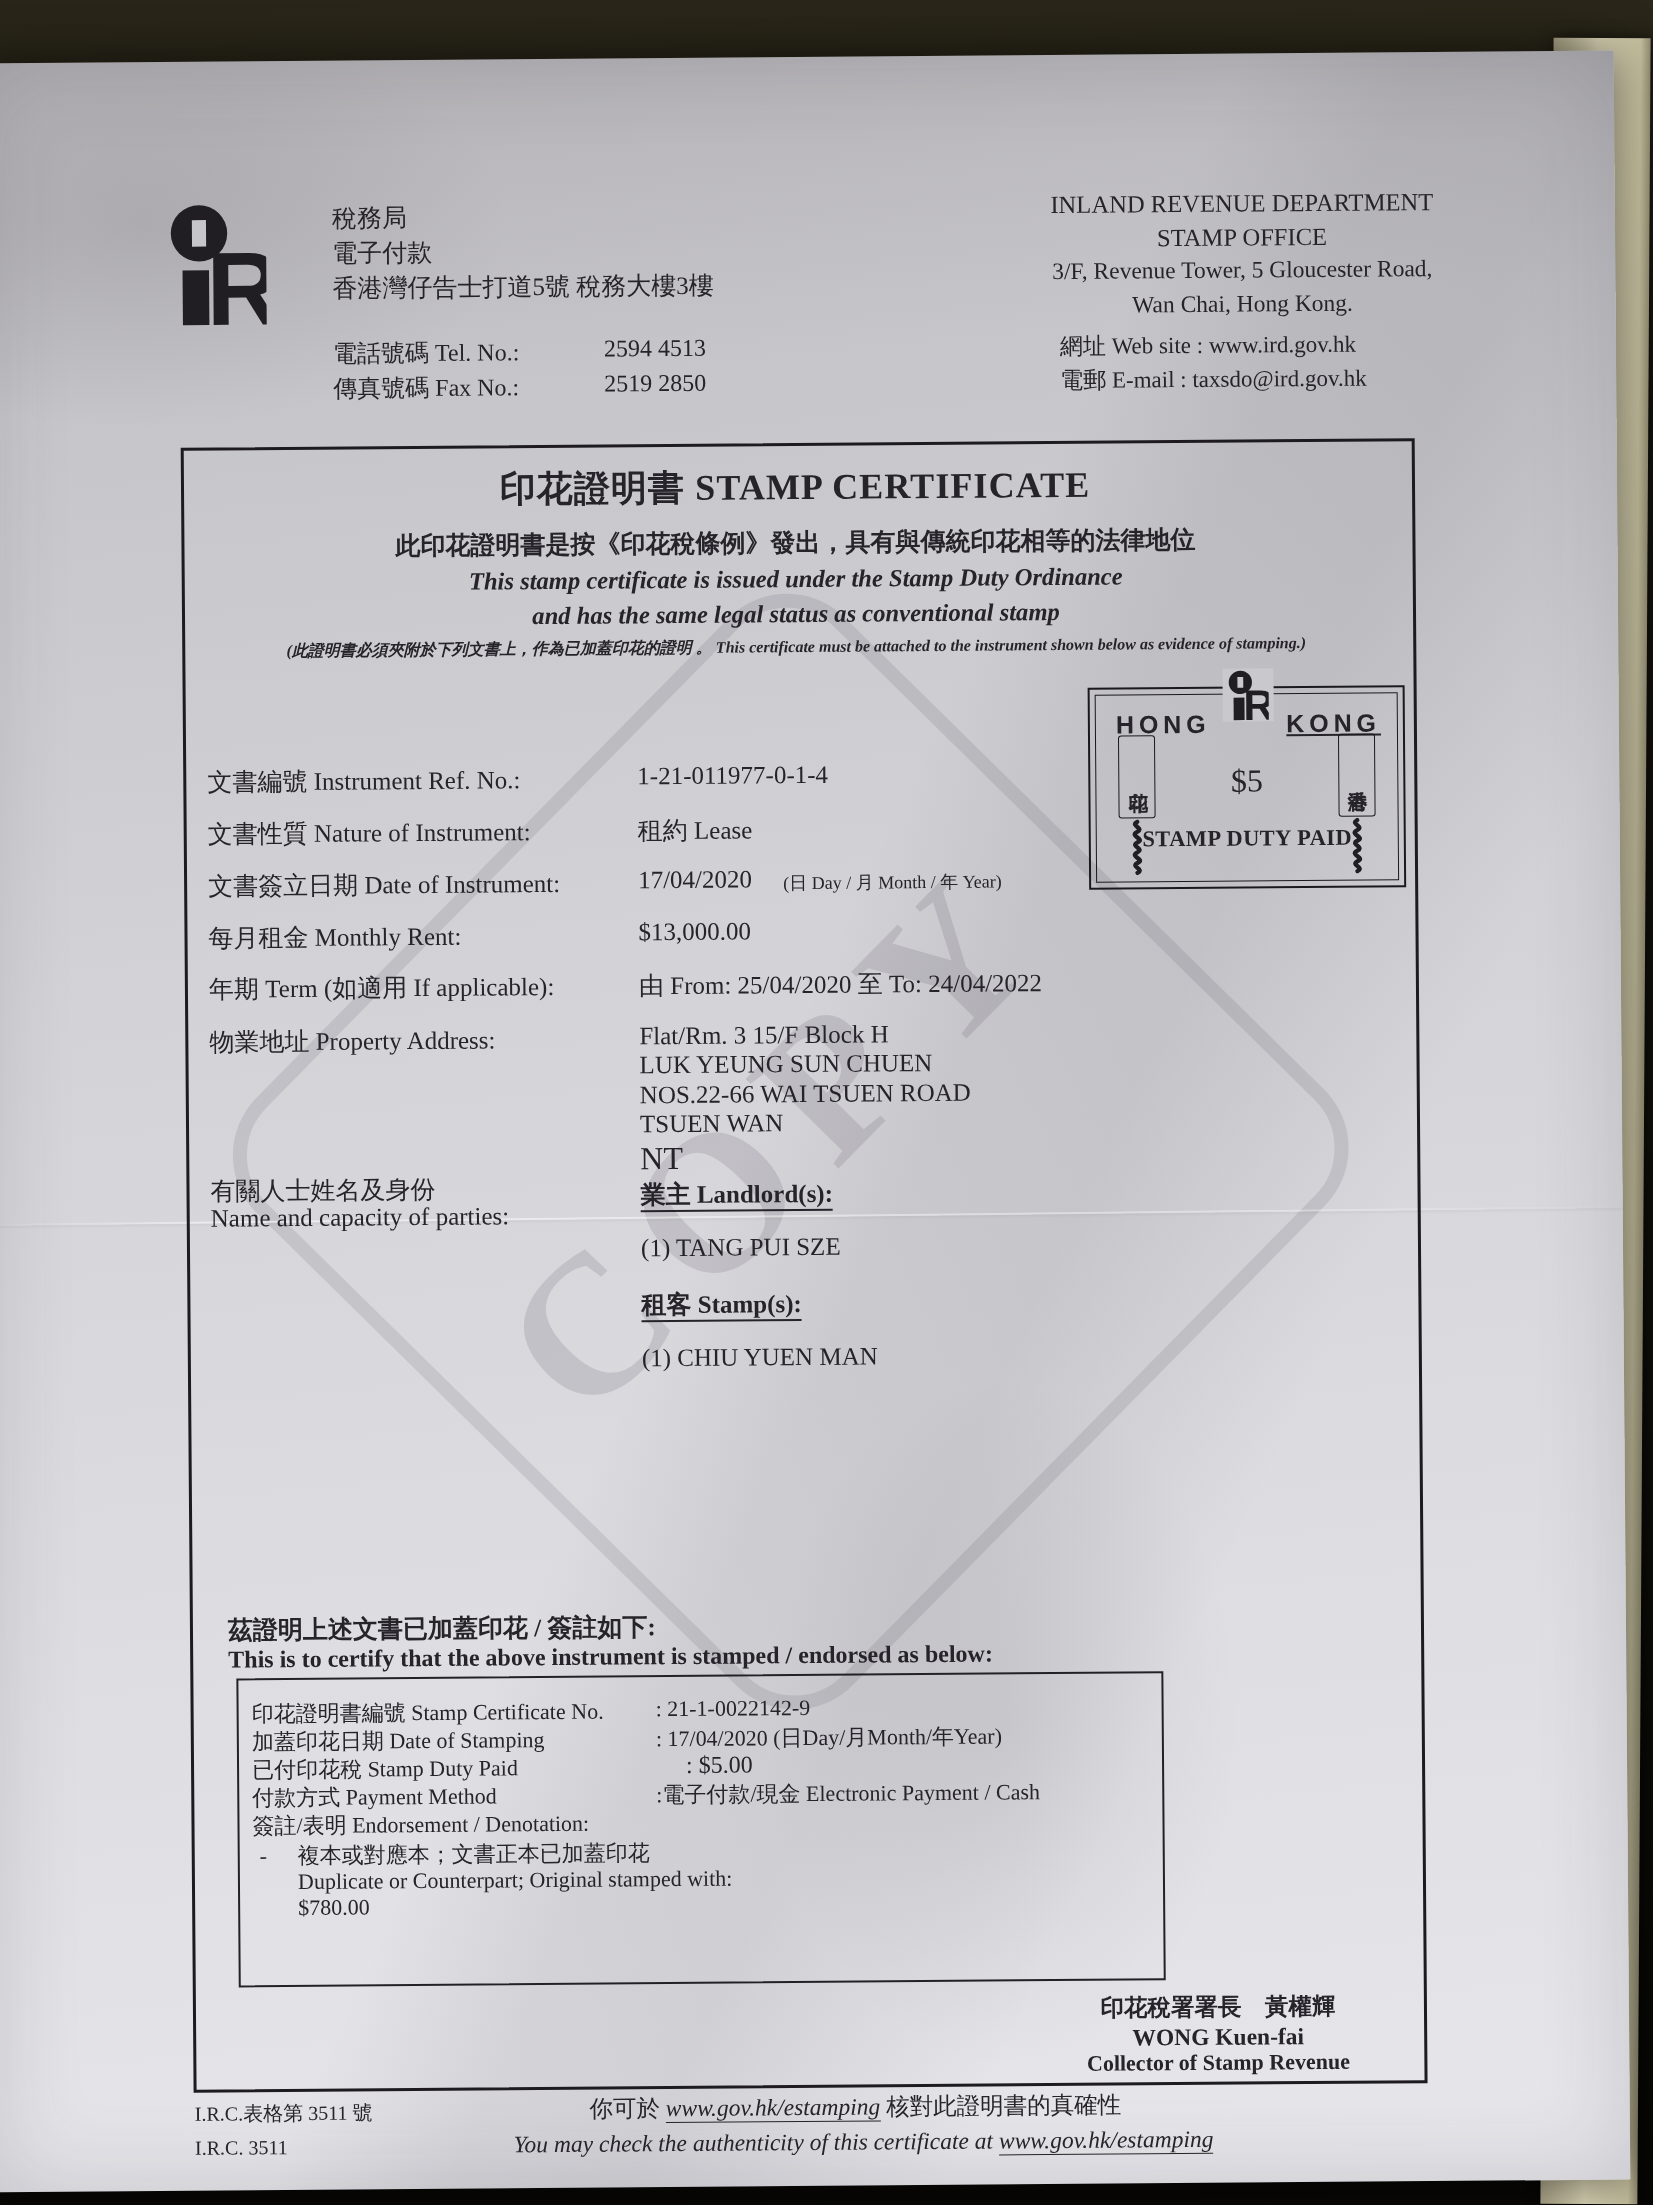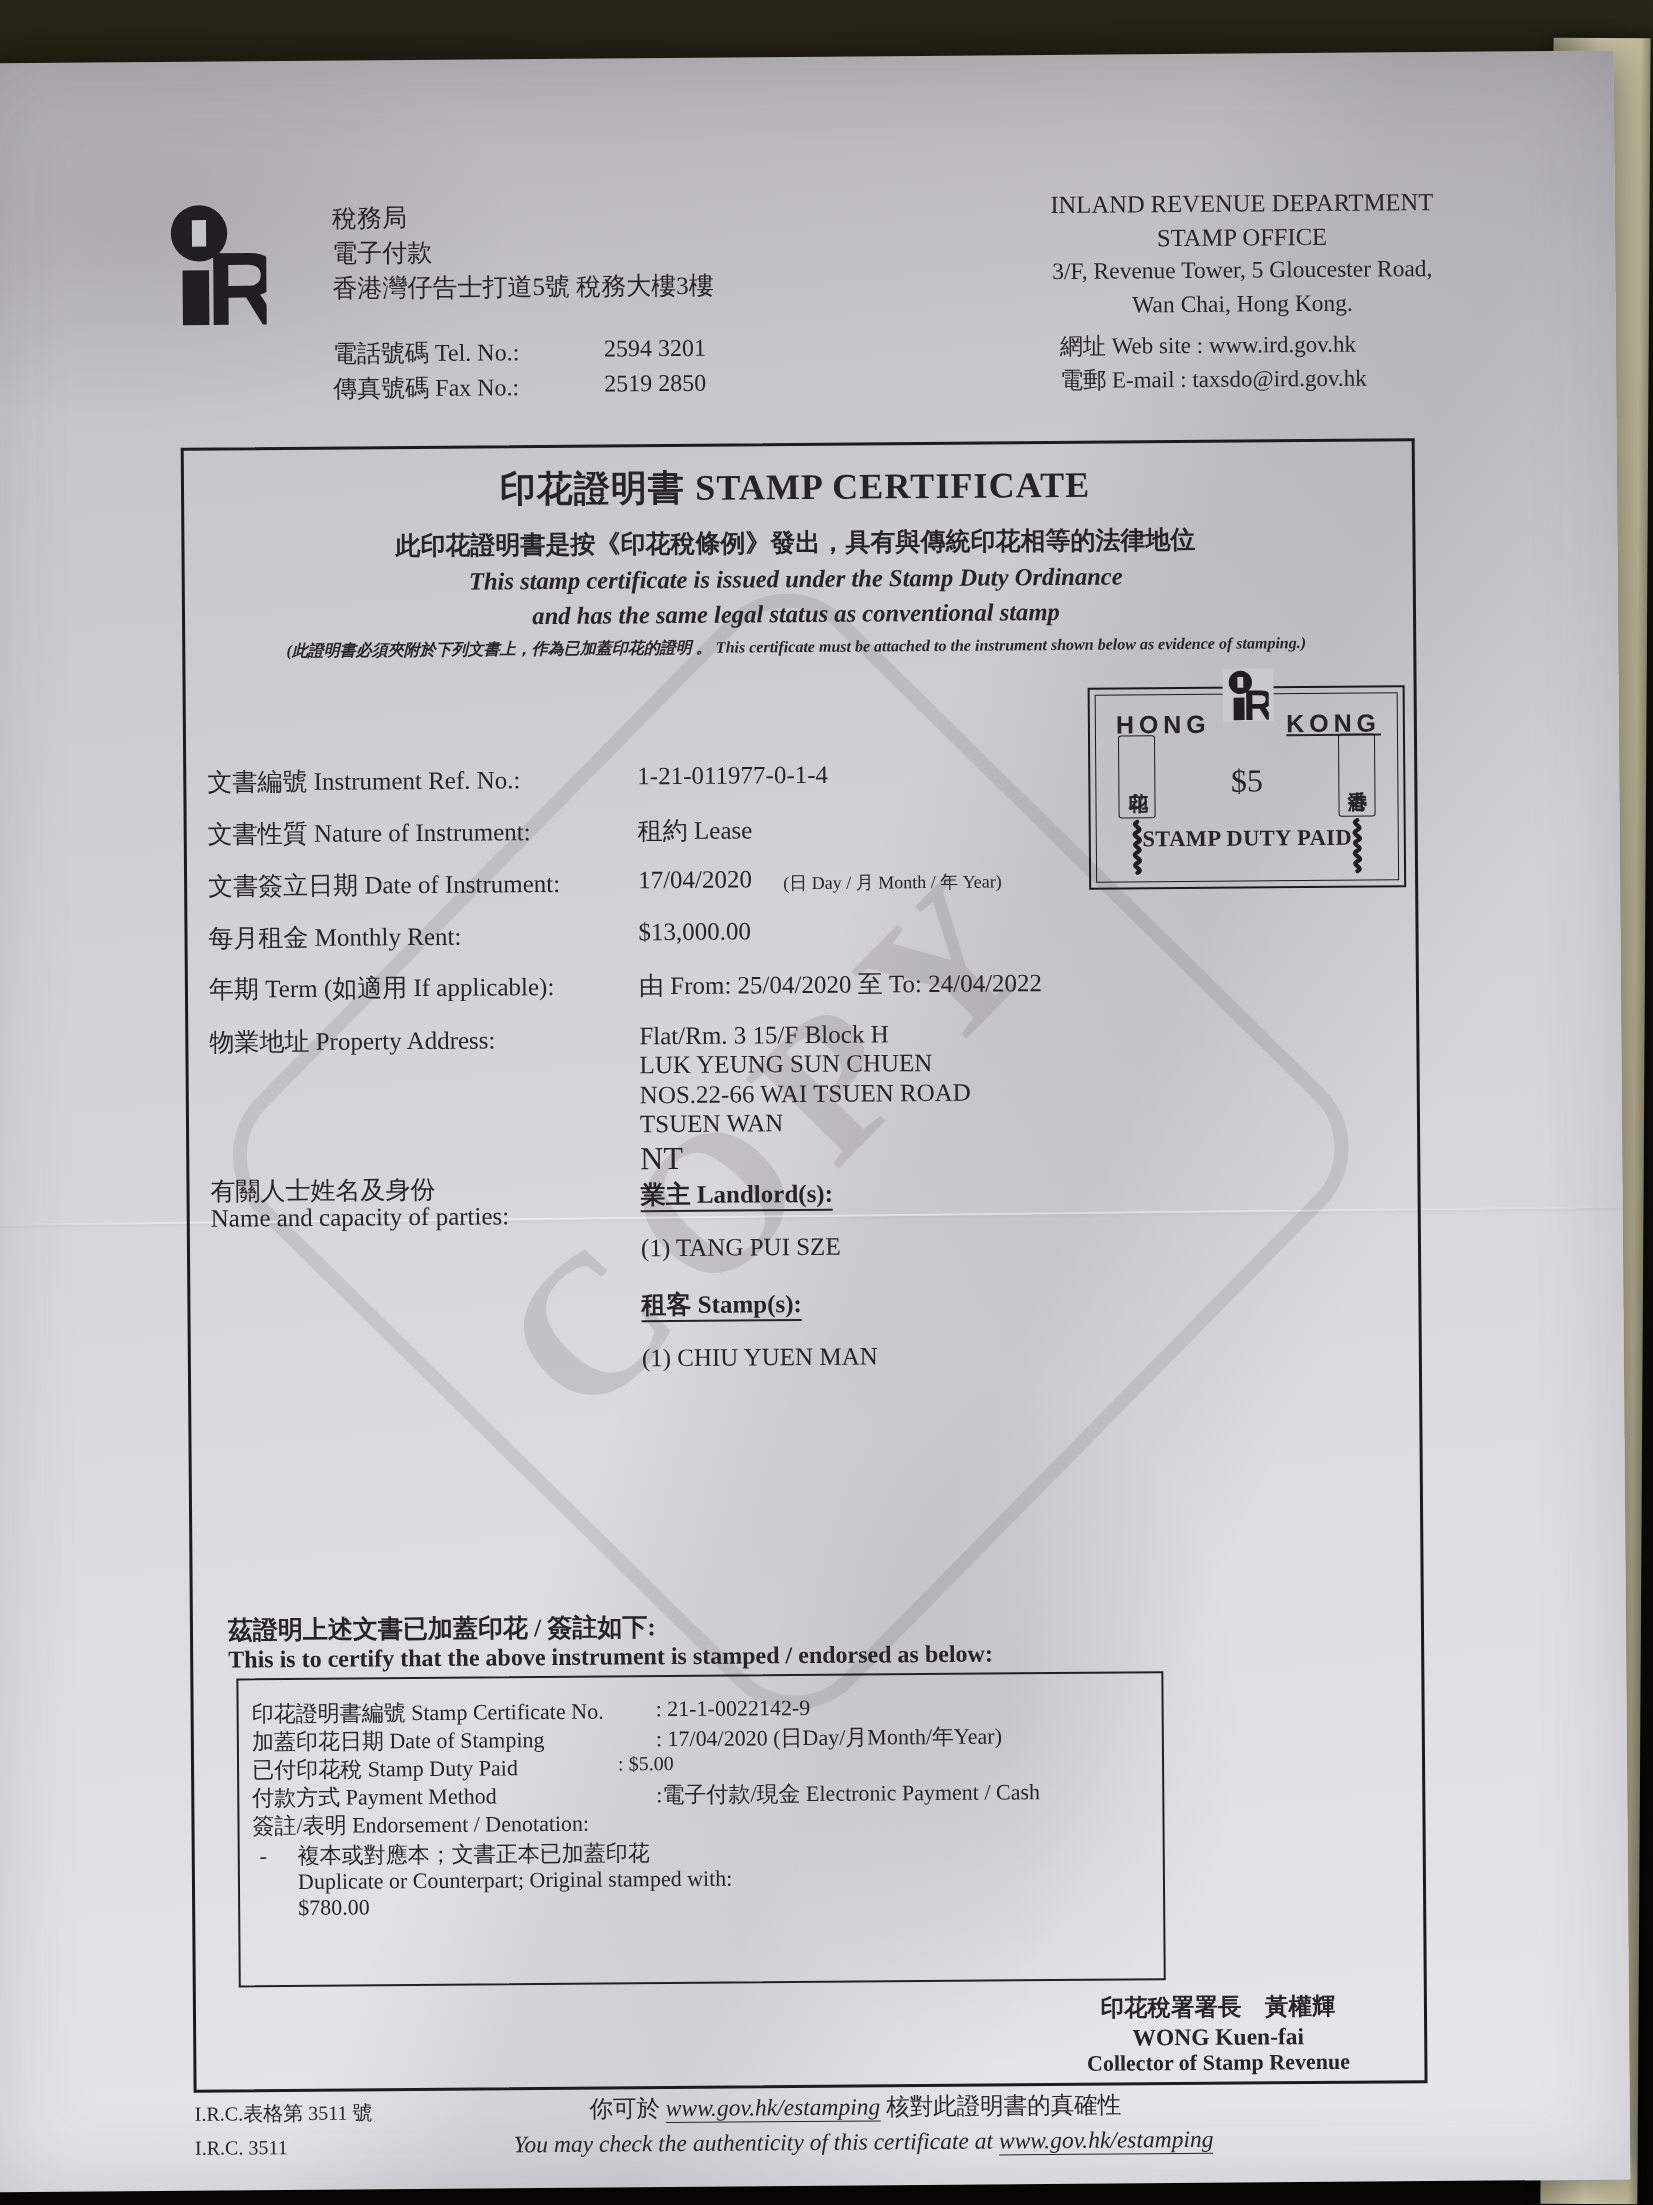--- a/index.html
+++ b/index.html
@@ -66,21 +66,21 @@
         <rect x="26" y="23" width="16" height="30" fill="#c6c5ca"></rect>
         <rect x="15" y="80" width="30" height="62" fill="#201e22"></rect>
         <text x="42" y="142" font-family="Liberation Sans, DejaVu Sans, sans-serif" font-size="118" font-weight="900" fill="#201e22">R</text>
       </svg>
 
       <div class="t" style="left:353px;top:141px;font-size:25px;">稅務局</div>
       <div class="t" style="left:353px;top:176px;font-size:25px;">電子付款</div>
       <div class="t" style="left:353px;top:211px;font-size:25px;">香港灣仔告士打道5號 稅務大樓3樓</div>
 
       <div class="t" style="left:353px;top:277px;font-size:24px;">電話號碼 Tel. No.:</div>
-      <div class="t" style="left:624px;top:277px;font-size:24px;">2594 3201</div>
+      <div class="t" style="left:624px;top:277px;font-size:24px;">2594 4513</div>
       <div class="t" style="left:353px;top:312px;font-size:24px;">傳真號碼 Fax No.:</div>
       <div class="t" style="left:624px;top:312px;font-size:24px;">2519 2850</div>
 
       <div class="t ctr" style="left:1028px;top:136px;width:470px;font-size:24.6px;">INLAND REVENUE DEPARTMENT</div>
       <div class="t ctr" style="left:1028px;top:170px;width:470px;font-size:24.6px;">STAMP OFFICE</div>
       <div class="t ctr" style="left:1028px;top:203px;width:470px;font-size:23.5px;">3/F, Revenue Tower, 5 Gloucester Road,</div>
       <div class="t ctr" style="left:1028px;top:237px;width:470px;font-size:23.5px;">Wan Chai, Hong Kong.</div>
       <div class="t" style="left:1080px;top:276px;font-size:23px;">網址 Web site : www.ird.gov.hk</div>
       <div class="t" style="left:1080px;top:310px;font-size:23px;">電郵 E-mail : taxsdo@ird.gov.hk</div>
 
@@ -148,21 +148,21 @@
       <div class="t b" style="left:238px;top:1552px;font-size:25px;">茲證明上述文書已加蓋印花 / 簽註如下:</div>
       <div class="t b" style="left:238px;top:1585px;font-size:24px;">This is to certify that the above instrument is stamped / endorsed as below:</div>
 
       <div class="inner-box"></div>
 
       <div class="t" style="left:261px;top:1638px;font-size:22px;">印花證明書編號 Stamp Certificate No.</div>
       <div class="t" style="left:665px;top:1638px;font-size:22px;">: 21-1-0022142-9</div>
       <div class="t" style="left:261px;top:1666px;font-size:22px;">加蓋印花日期 Date of Stamping</div>
       <div class="t" style="left:665px;top:1666px;font-size:22px;">: 17/04/2020 (日Day/月Month/年Year)</div>
       <div class="t" style="left:261px;top:1694px;font-size:22px;">已付印花稅 Stamp Duty Paid</div>
-      <div class="t" style="left:627px;top:1694px;font-size:20px;">: $5.00</div>
+      <div class="t" style="left:695px;top:1694px;font-size:24px;">: $5.00</div>
       <div class="t" style="left:261px;top:1722px;font-size:22px;">付款方式 Payment Method</div>
       <div class="t" style="left:665px;top:1722px;font-size:22px;">:電子付款/現金 Electronic Payment / Cash</div>
       <div class="t" style="left:261px;top:1750px;font-size:22px;">簽註/表明 Endorsement / Denotation:</div>
       <div class="t" style="left:268px;top:1782px;font-size:22px;">-</div>
       <div class="t" style="left:306px;top:1780px;font-size:22px;">複本或對應本；文書正本已加蓋印花</div>
       <div class="t" style="left:306px;top:1808px;font-size:22px;">Duplicate or  Counterpart; Original stamped with:</div>
       <div class="t" style="left:306px;top:1834px;font-size:22px;">$780.00</div>
 
       <div class="t b ctr" style="left:1072px;top:1937px;width:306px;font-size:23.5px;">印花稅署署長　黃權輝</div>
       <div class="t b ctr" style="left:1072px;top:1970px;width:306px;font-size:23.5px;">WONG Kuen-fai</div>

